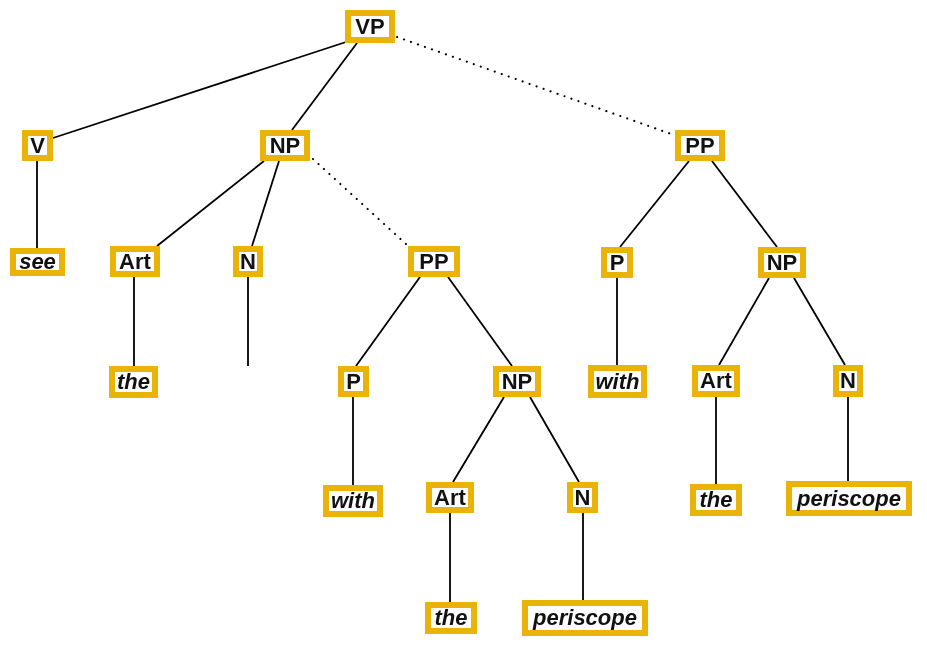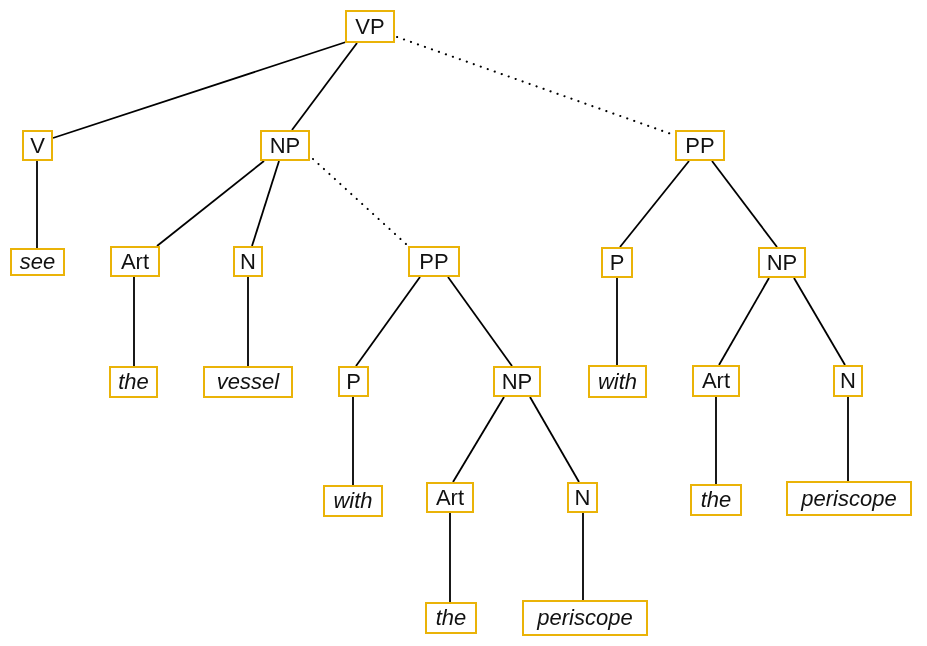--- a/index.html
+++ b/index.html
@@ -9,26 +9,27 @@
     background:#ffffff;
     font-family:"Liberation Sans", sans-serif;
     overflow:hidden;
   }
   svg.edges { position:absolute; left:0; top:0; width:927px; height:646px; }
   svg.edges line { stroke:#000000; stroke-width:1.8; }
   svg.edges line.dotted { stroke-width:2.1; stroke-dasharray:0.1 7.3; stroke-linecap:round; }
   .node {
     position:absolute;
     box-sizing:border-box;
-    border:2px solid #eab308;
+    border:6px solid #eab308;
     background:#ffffff;
     color:#111111;
     display:flex; align-items:center; justify-content:center;
     font-size:22px; line-height:1;
     white-space:nowrap;
+    font-weight:bold;
   }
   .terminal { font-style:italic;text-align:center; }
 </style>
 </head>
 <body>
 
 <div class="stage">
 
   <svg class="edges" viewBox="0 0 927 646" aria-hidden="true">
     <line x1="346" y1="42" x2="53" y2="138"></line>
@@ -60,21 +61,20 @@
   <div class="node" style="left:22px;top:130px;width:31px;height:31px">V</div>
   <div class="node" style="left:260px;top:130px;width:50px;height:31px">NP</div>
   <div class="node" style="left:675px;top:130px;width:50px;height:31px">PP</div>
   <div class="node terminal" style="left:10px;top:248px;width:55px;height:28px">see</div>
   <div class="node" style="left:110px;top:246px;width:50px;height:31px">Art</div>
   <div class="node" style="left:233px;top:246px;width:30px;height:31px">N</div>
   <div class="node" style="left:408px;top:246px;width:52px;height:31px">PP</div>
   <div class="node" style="left:601px;top:247px;width:32px;height:31px">P</div>
   <div class="node" style="left:758px;top:247px;width:48px;height:31px">NP</div>
   <div class="node terminal" style="left:109px;top:366px;width:49px;height:32px">the</div>
-  <div class="node terminal" style="left:203px;top:366px;width:90px;height:32px">vessel</div>
   <div class="node" style="left:338px;top:366px;width:31px;height:31px">P</div>
   <div class="node" style="left:493px;top:366px;width:48px;height:31px">NP</div>
   <div class="node terminal" style="left:588px;top:365px;width:59px;height:33px">with</div>
   <div class="node" style="left:692px;top:365px;width:48px;height:32px">Art</div>
   <div class="node" style="left:833px;top:365px;width:30px;height:32px">N</div>
   <div class="node terminal" style="left:323px;top:485px;width:60px;height:32px">with</div>
   <div class="node" style="left:426px;top:482px;width:48px;height:31px">Art</div>
   <div class="node" style="left:567px;top:482px;width:31px;height:31px">N</div>
   <div class="node terminal" style="left:690px;top:484px;width:52px;height:32px">the</div>
   <div class="node terminal" style="left:786px;top:481px;width:126px;height:35px">periscope</div>

